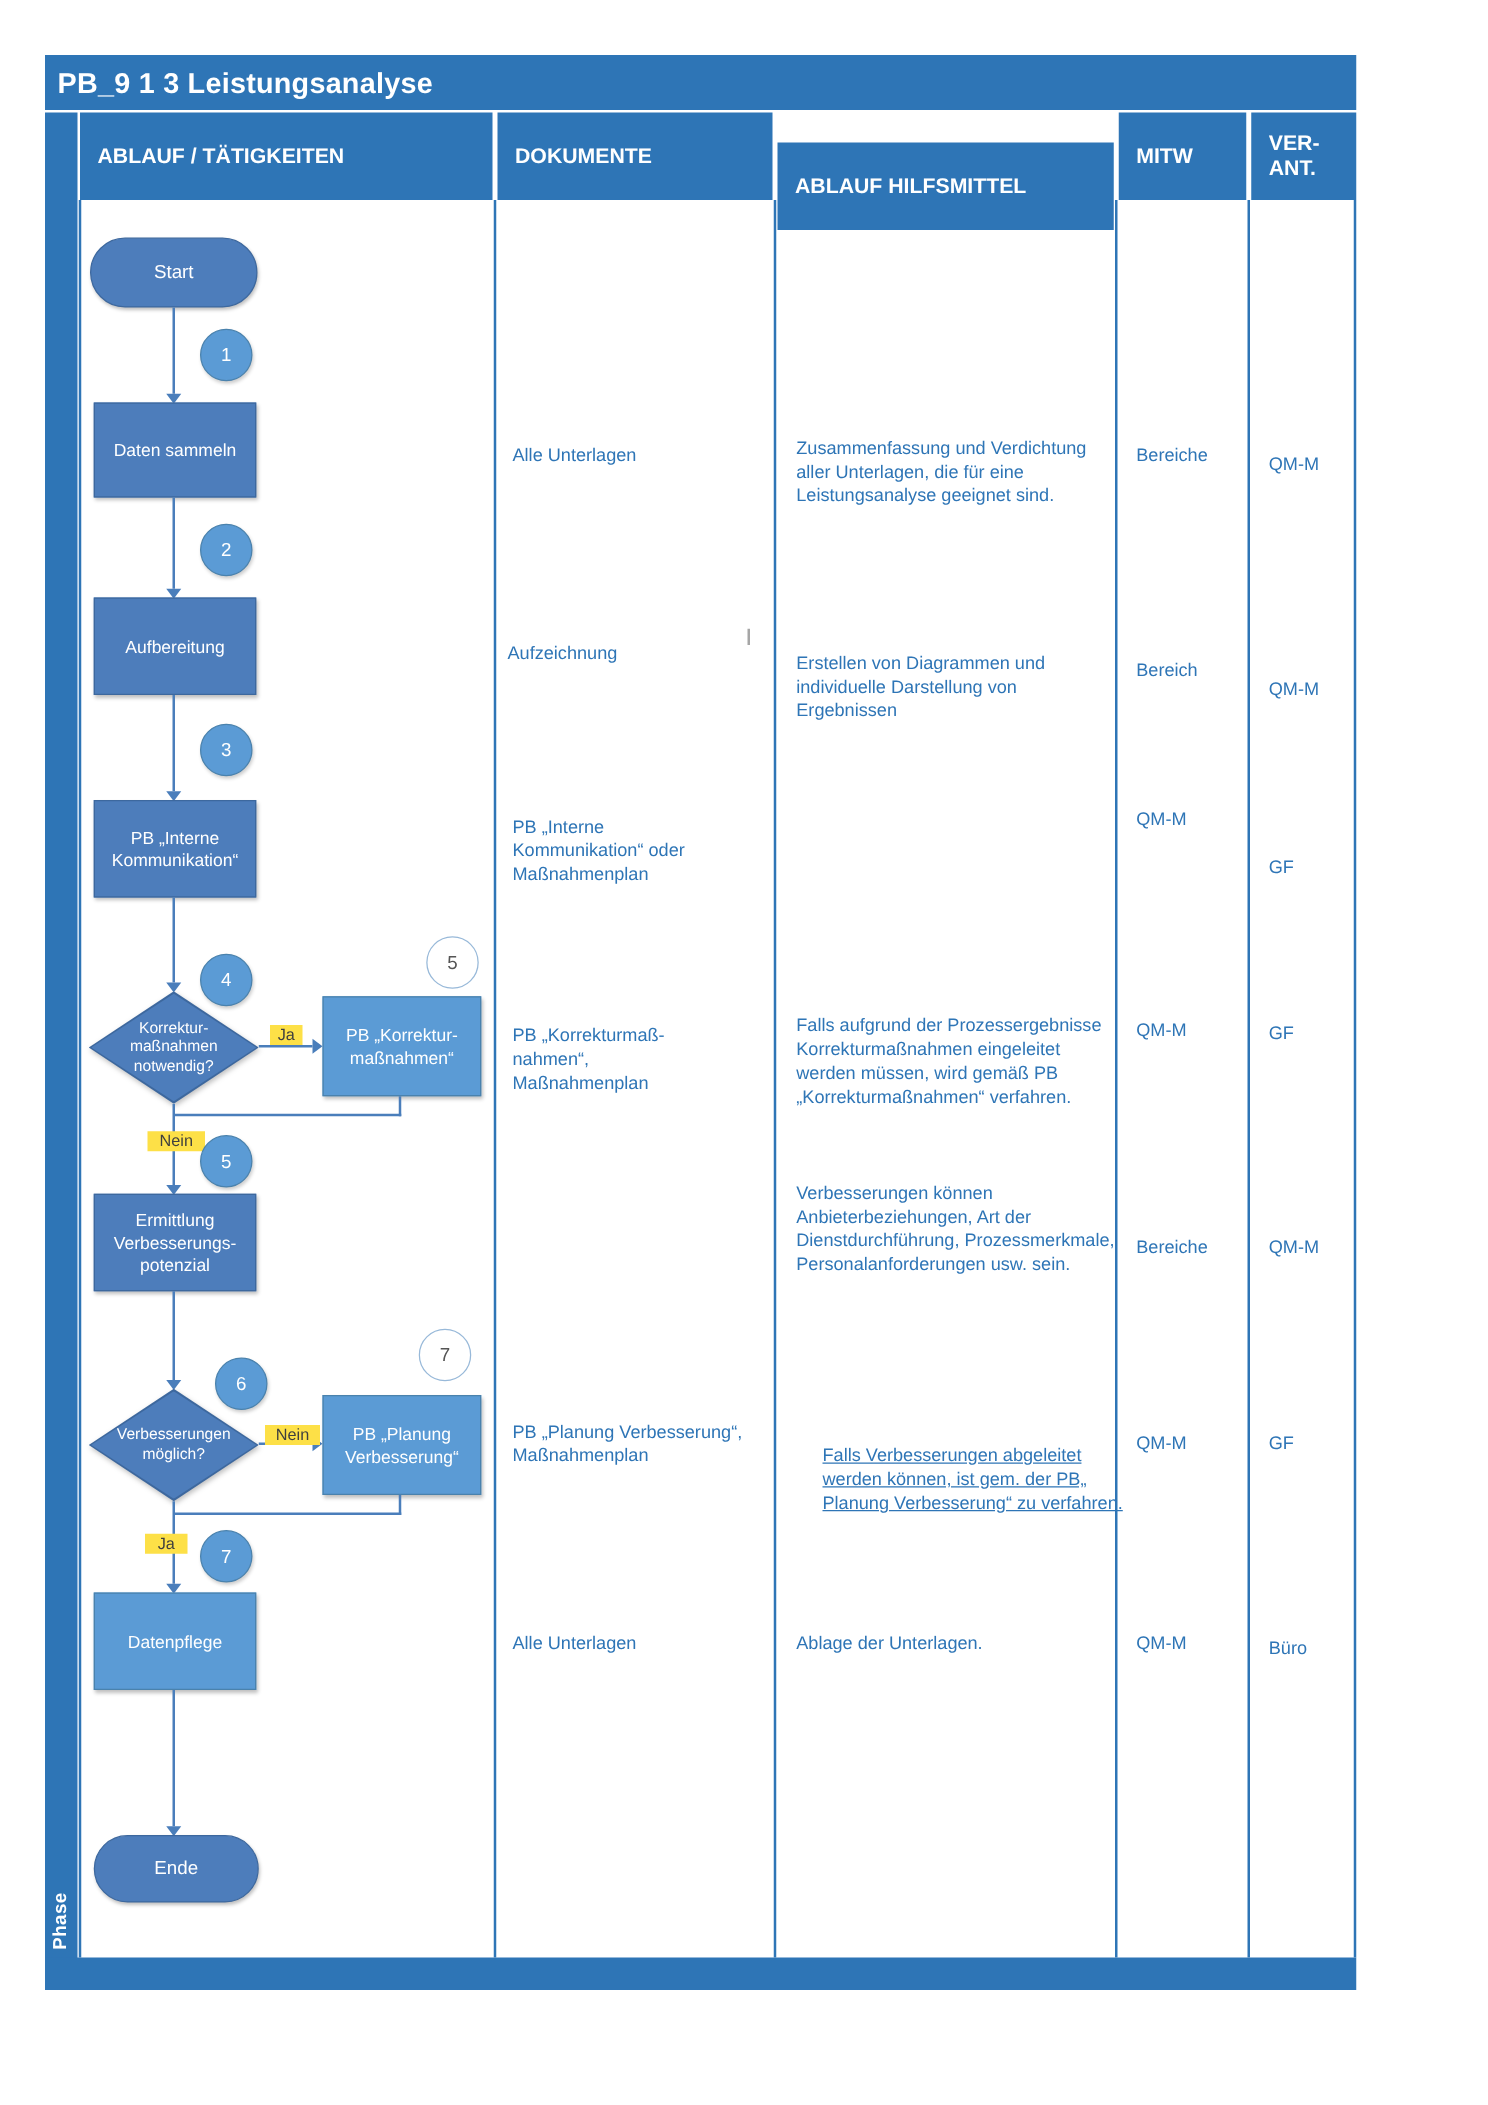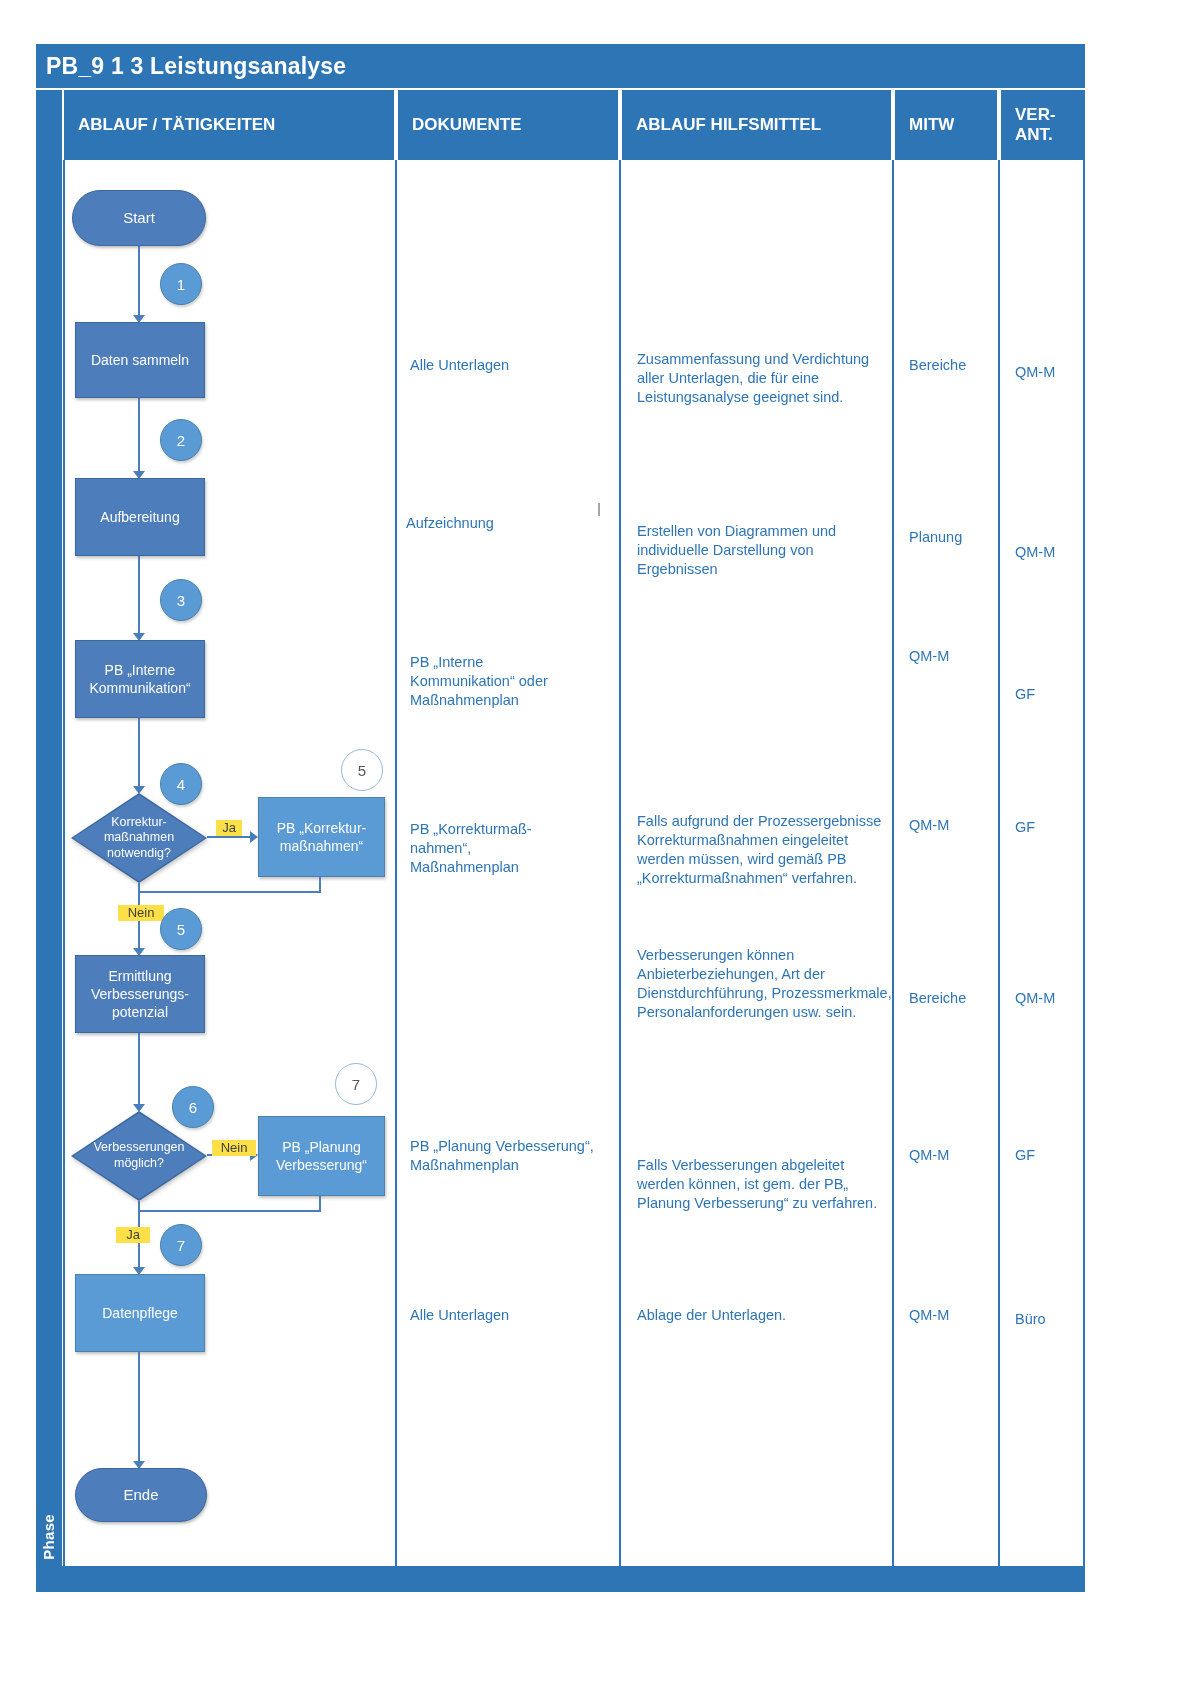--- a/index.html
+++ b/index.html
@@ -74,21 +74,21 @@
   <div class="title-bar">
     <span>PB_9 1 3 Leistungsanalyse</span>
   </div>
 
   <div class="hcell" style="left:398px;width:220px;">
     <span>DOKUMENTE</span>
   </div>
   <div class="hcell" style="left:64px;width:330px;">
     <span>ABLAUF / TÄTIGKEITEN</span>
   </div>
-  <div class="hcell" style="left:622px;width:269px;">
+  <div class="hcell" style="left:622px;width:269px;margin-top:24px;">
     <span>ABLAUF HILFSMITTEL</span>
   </div>
   <div class="hcell" style="left:895px;width:102px;">
     <span>MITW</span>
   </div>
   <div class="hcell" style="left:1001px;width:84px;white-space:pre-line;">
     <span style="white-space:pre-line;">VER-
 ANT.</span>
   </div>
 
@@ -196,21 +196,21 @@
 aller Unterlagen, die für eine
 Leistungsanalyse geeignet sind.</div>
   <div class="cell-text" style="left:909px;top:356px;width:86px;">Bereiche</div>
   <div class="cell-text" style="left:1015px;top:363px;width:66px;">QM-M</div>
 
   <div class="cell-text" style="left:406px;top:514px;width:200px;">Aufzeichnung</div>
   <div class="stray" style="left:598px;top:503px;height:13px;"></div>
   <div class="cell-text" style="left:637px;top:522px;width:252px;">Erstellen von Diagrammen und
 individuelle Darstellung von
 Ergebnissen</div>
-  <div class="cell-text" style="left:909px;top:528px;width:86px;">Planung</div>
+  <div class="cell-text" style="left:909px;top:528px;width:86px;">Bereich</div>
   <div class="cell-text" style="left:1015px;top:543px;width:66px;">QM-M</div>
 
   <div class="cell-text" style="left:410px;top:653px;width:200px;">PB „Interne
 Kommunikation“ oder
 Maßnahmenplan</div>
   <div class="cell-text" style="left:909px;top:647px;width:86px;">QM-M</div>
   <div class="cell-text" style="left:1015px;top:685px;width:66px;">GF</div>
 
   <div class="cell-text" style="left:410px;top:820px;width:200px;">PB „Korrekturmaß-
 nahmen“,
@@ -224,21 +224,21 @@
 
   <div class="cell-text" style="left:637px;top:946px;width:255px;">Verbesserungen können
 Anbieterbeziehungen, Art der
 Dienstdurchführung, Prozessmerkmale,
 Personalanforderungen usw. sein.</div>
   <div class="cell-text" style="left:909px;top:989px;width:86px;">Bereiche</div>
   <div class="cell-text" style="left:1015px;top:989px;width:66px;">QM-M</div>
 
   <div class="cell-text" style="left:410px;top:1137px;width:210px;">PB „Planung Verbesserung“,
 Maßnahmenplan</div>
-  <div class="cell-text" style="left:637px;top:1156px;width:252px;">Falls Verbesserungen abgeleitet
+  <div class="cell-text" style="left:658px;top:1156px;width:252px;text-decoration:underline;">Falls Verbesserungen abgeleitet
 werden können, ist gem. der PB„
 Planung Verbesserung“ zu verfahren.</div>
   <div class="cell-text" style="left:909px;top:1146px;width:86px;">QM-M</div>
   <div class="cell-text" style="left:1015px;top:1146px;width:66px;">GF</div>
 
   <div class="cell-text" style="left:410px;top:1306px;width:200px;">Alle Unterlagen</div>
   <div class="cell-text" style="left:637px;top:1306px;width:252px;">Ablage der Unterlagen.</div>
   <div class="cell-text" style="left:909px;top:1306px;width:86px;">QM-M</div>
   <div class="cell-text" style="left:1015px;top:1310px;width:66px;">Büro</div>
 

